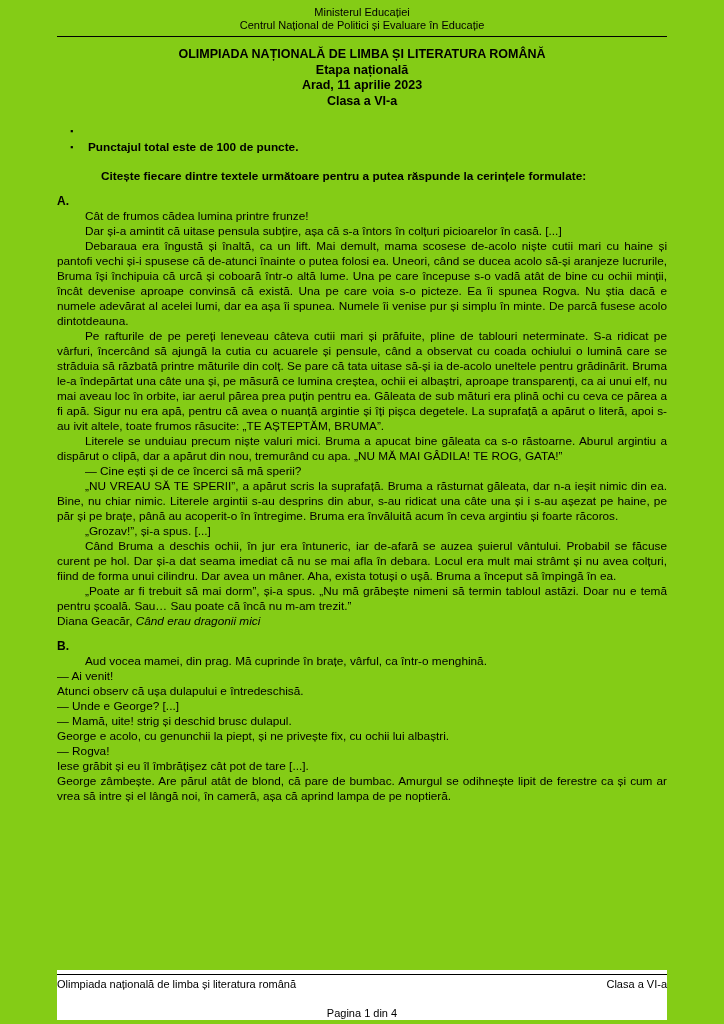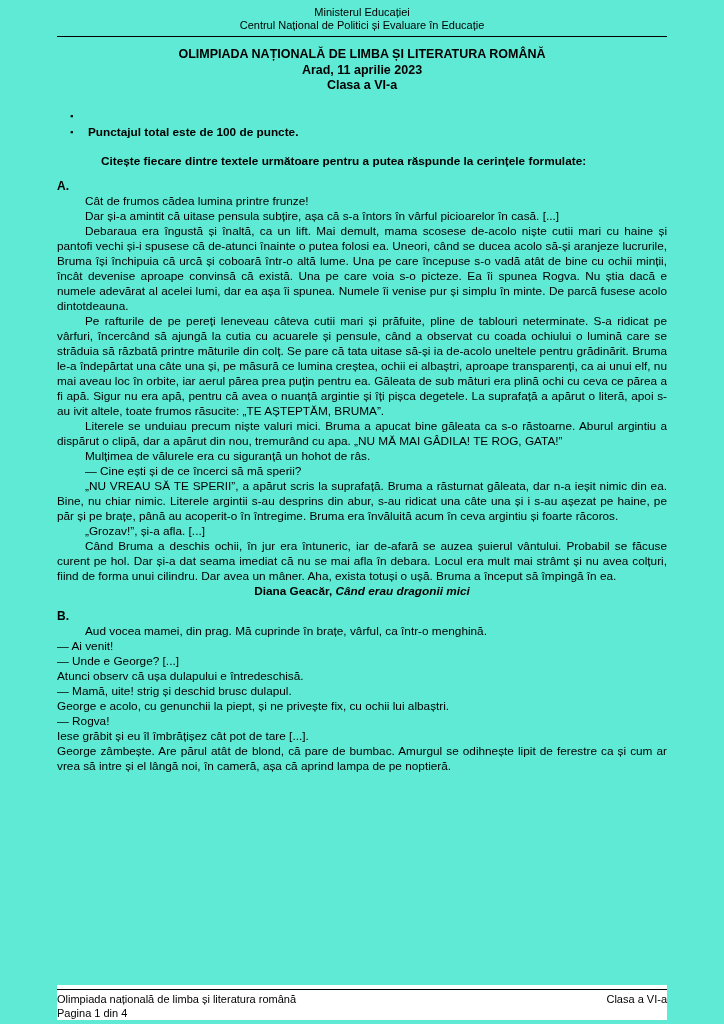--- a/index.html
+++ b/index.html
@@ -6,99 +6,100 @@
   html, body { background: #ffffff; }
   body {
     width: 724px;
     font-family: "Liberation Sans", sans-serif;
     color: #000;
   }
   .page {
     position: relative;
     width: 724px;
     height: 1024px;
-    background: #5eead4;
+    background: #84cc16;
     padding: 6px 57px 0 57px;
     overflow: hidden;
   }
   .doc-header { text-align: center; font-size: 11px; line-height: 13px; }
   .rule { border: none; border-top: 1px solid #000; margin: 4px 0 0 0; }
   .title-block { text-align: center; font-weight: bold; font-size: 12.5px; line-height: 15.5px; margin-top: 10px; }
   .bullets { margin-top: 14px; }
   .bullet-row { display: flex; padding-left: 13px; font-weight: bold; font-size: 11.8px; line-height: 16px; }
   .bullet { width: 18px; flex: 0 0 18px; font-size: 9px; line-height: 16px; }
   .intro { margin-top: 14px; font-weight: bold; font-size: 11.8px; line-height: 15px; margin-left: 44px; }
   .section-label { margin-top: 10px; font-weight: bold; font-size: 12px; line-height: 15px; }
   .text-body { font-size: 11.8px; line-height: 15px; text-align: justify; }
   .para { margin: 0; }
   .para.indent { text-indent: 28px; }
-  .attribution { font-size: 11.8px; line-height: 15px; text-align: center; font-weight: bold; }
+  .attribution { font-size: 11.8px; line-height: 15px; text-align: left; }
   .attribution .work { font-style: italic; }
   .doc-footer {
     position: absolute;
     left: 57px; right: 57px; bottom: 4px;
     background: #fff;
     font-size: 11px; line-height: 14px;
   }
   .footer-row { display: flex; justify-content: space-between; margin-top: 2px; }
-  .footer-page { margin-top: 0; }
+  .footer-page { text-align: center; margin-top: 15px; }
 </style>
 </head>
 <body>
 
 <div class="page">
 
   <header class="doc-header">
     <div>Ministerul Educației</div>
     <div>Centrul Național de Politici și Evaluare în Educație</div>
   </header>
 
   <hr class="rule">
 
   <section class="title-block">
     <div>OLIMPIADA NAȚIONALĂ DE LIMBA ȘI LITERATURA ROMÂNĂ</div>
+    <div>Etapa națională</div>
     <div>Arad, 11 aprilie 2023</div>
     <div>Clasa a VI-a</div>
   </section>
 
   <section class="bullets">
     <div class="bullet-row">
       <span class="bullet">▪</span>
     </div>
     <div class="bullet-row">
       <span class="bullet">▪</span>
       <span>Punctajul total este de 100 de puncte.</span>
     </div>
   </section>
 
   <p class="intro">Citește fiecare dintre textele următoare pentru a putea răspunde la cerințele formulate:</p>
 
   <div class="section-label">A.</div>
 
   <div class="text-body">
     <p class="para indent">Cât de frumos cădea lumina printre frunze!</p>
-    <p class="para indent">Dar și-a amintit că uitase pensula subțire, așa că s-a întors în vârful picioarelor în casă. [...]</p>
+    <p class="para indent">Dar și-a amintit că uitase pensula subțire, așa că s-a întors în colțuri picioarelor în casă. [...]</p>
     <p class="para indent">Debaraua era îngustă și înaltă, ca un lift. Mai demult, mama scosese de-acolo niște cutii mari cu haine și pantofi vechi și-i spusese că de-atunci înainte o putea folosi ea. Uneori, când se ducea acolo să-și aranjeze lucrurile, Bruma își închipuia că urcă și coboară într-o altă lume. Una pe care începuse s-o vadă atât de bine cu ochii minții, încât devenise aproape convinsă că există. Una pe care voia s-o picteze. Ea îi spunea Rogva. Nu știa dacă e numele adevărat al acelei lumi, dar ea așa îi spunea. Numele îi venise pur și simplu în minte. De parcă fusese acolo dintotdeauna.</p>
     <p class="para indent">Pe rafturile de pe pereți leneveau câteva cutii mari și prăfuite, pline de tablouri neterminate. S-a ridicat pe vârfuri, încercând să ajungă la cutia cu acuarele și pensule, când a observat cu coada ochiului o lumină care se străduia să răzbată printre măturile din colț. Se pare că tata uitase să-și ia de-acolo uneltele pentru grădinărit. Bruma le-a îndepărtat una câte una și, pe măsură ce lumina creștea, ochii ei albaștri, aproape transparenți, ca ai unui elf, nu mai aveau loc în orbite, iar aerul părea prea puțin pentru ea. Găleata de sub mături era plină ochi cu ceva ce părea a fi apă. Sigur nu era apă, pentru că avea o nuanță argintie și îți pișca degetele. La suprafață a apărut o literă, apoi s-au ivit altele, toate frumos răsucite: „TE AȘTEPTĂM, BRUMA”.</p>
     <p class="para indent">Literele se unduiau precum niște valuri mici. Bruma a apucat bine găleata ca s-o răstoarne. Aburul argintiu a dispărut o clipă, dar a apărut din nou, tremurând cu apa. „NU MĂ MAI GÂDILA! TE ROG, GATA!”</p>
-    <p class="para indent">Mulțimea de vălurele era cu siguranță un hohot de râs.</p>
     <p class="para indent">— Cine ești și de ce încerci să mă sperii?</p>
     <p class="para indent">„NU VREAU SĂ TE SPERII”, a apărut scris la suprafață. Bruma a răsturnat găleata, dar n-a ieșit nimic din ea. Bine, nu chiar nimic. Literele argintii s-au desprins din abur, s-au ridicat una câte una și i s-au așezat pe haine, pe păr și pe brațe, până au acoperit-o în întregime. Bruma era învăluită acum în ceva argintiu și foarte răcoros.</p>
-    <p class="para indent">„Grozav!”, și-a afla. [...]</p>
+    <p class="para indent">„Grozav!”, și-a spus. [...]</p>
     <p class="para indent">Când Bruma a deschis ochii, în jur era întuneric, iar de-afară se auzea șuierul vântului. Probabil se făcuse curent pe hol. Dar și-a dat seama imediat că nu se mai afla în debara. Locul era mult mai strâmt și nu avea colțuri, fiind de forma unui cilindru. Dar avea un mâner. Aha, exista totuși o ușă. Bruma a început să împingă în ea.</p>
+    <p class="para indent">„Poate ar fi trebuit să mai dorm”, și-a spus. „Nu mă grăbește nimeni să termin tabloul astăzi. Doar nu e temă pentru școală. Sau… Sau poate că încă nu m-am trezit.”</p>
     <p class="attribution"><span>Diana Geacăr, </span><span class="work">Când erau dragonii mici</span></p>
   </div>
 
   <div class="section-label">B.</div>
 
   <div class="text-body">
     <p class="para indent">Aud vocea mamei, din prag. Mă cuprinde în brațe, vârful, ca într-o menghină.</p>
     <p class="para">— Ai venit!</p>
+    <p class="para">Atunci observ că ușa dulapului e întredeschisă.</p>
     <p class="para">— Unde e George? [...]</p>
-    <p class="para">Atunci observ că ușa dulapului e întredeschisă.</p>
     <p class="para">— Mamă, uite! strig și deschid brusc dulapul.</p>
     <p class="para">George e acolo, cu genunchii la piept, și ne privește fix, cu ochii lui albaștri.</p>
     <p class="para">— Rogva!</p>
     <p class="para">Iese grăbit și eu îl îmbrățișez cât pot de tare [...].</p>
     <p class="para">George zâmbește. Are părul atât de blond, că pare de bumbac. Amurgul se odihnește lipit de ferestre ca și cum ar vrea să intre și el lângă noi, în cameră, așa că aprind lampa de pe noptieră.</p>
   </div>
 
   <footer class="doc-footer">
     <hr class="rule">
     <div class="footer-row">

